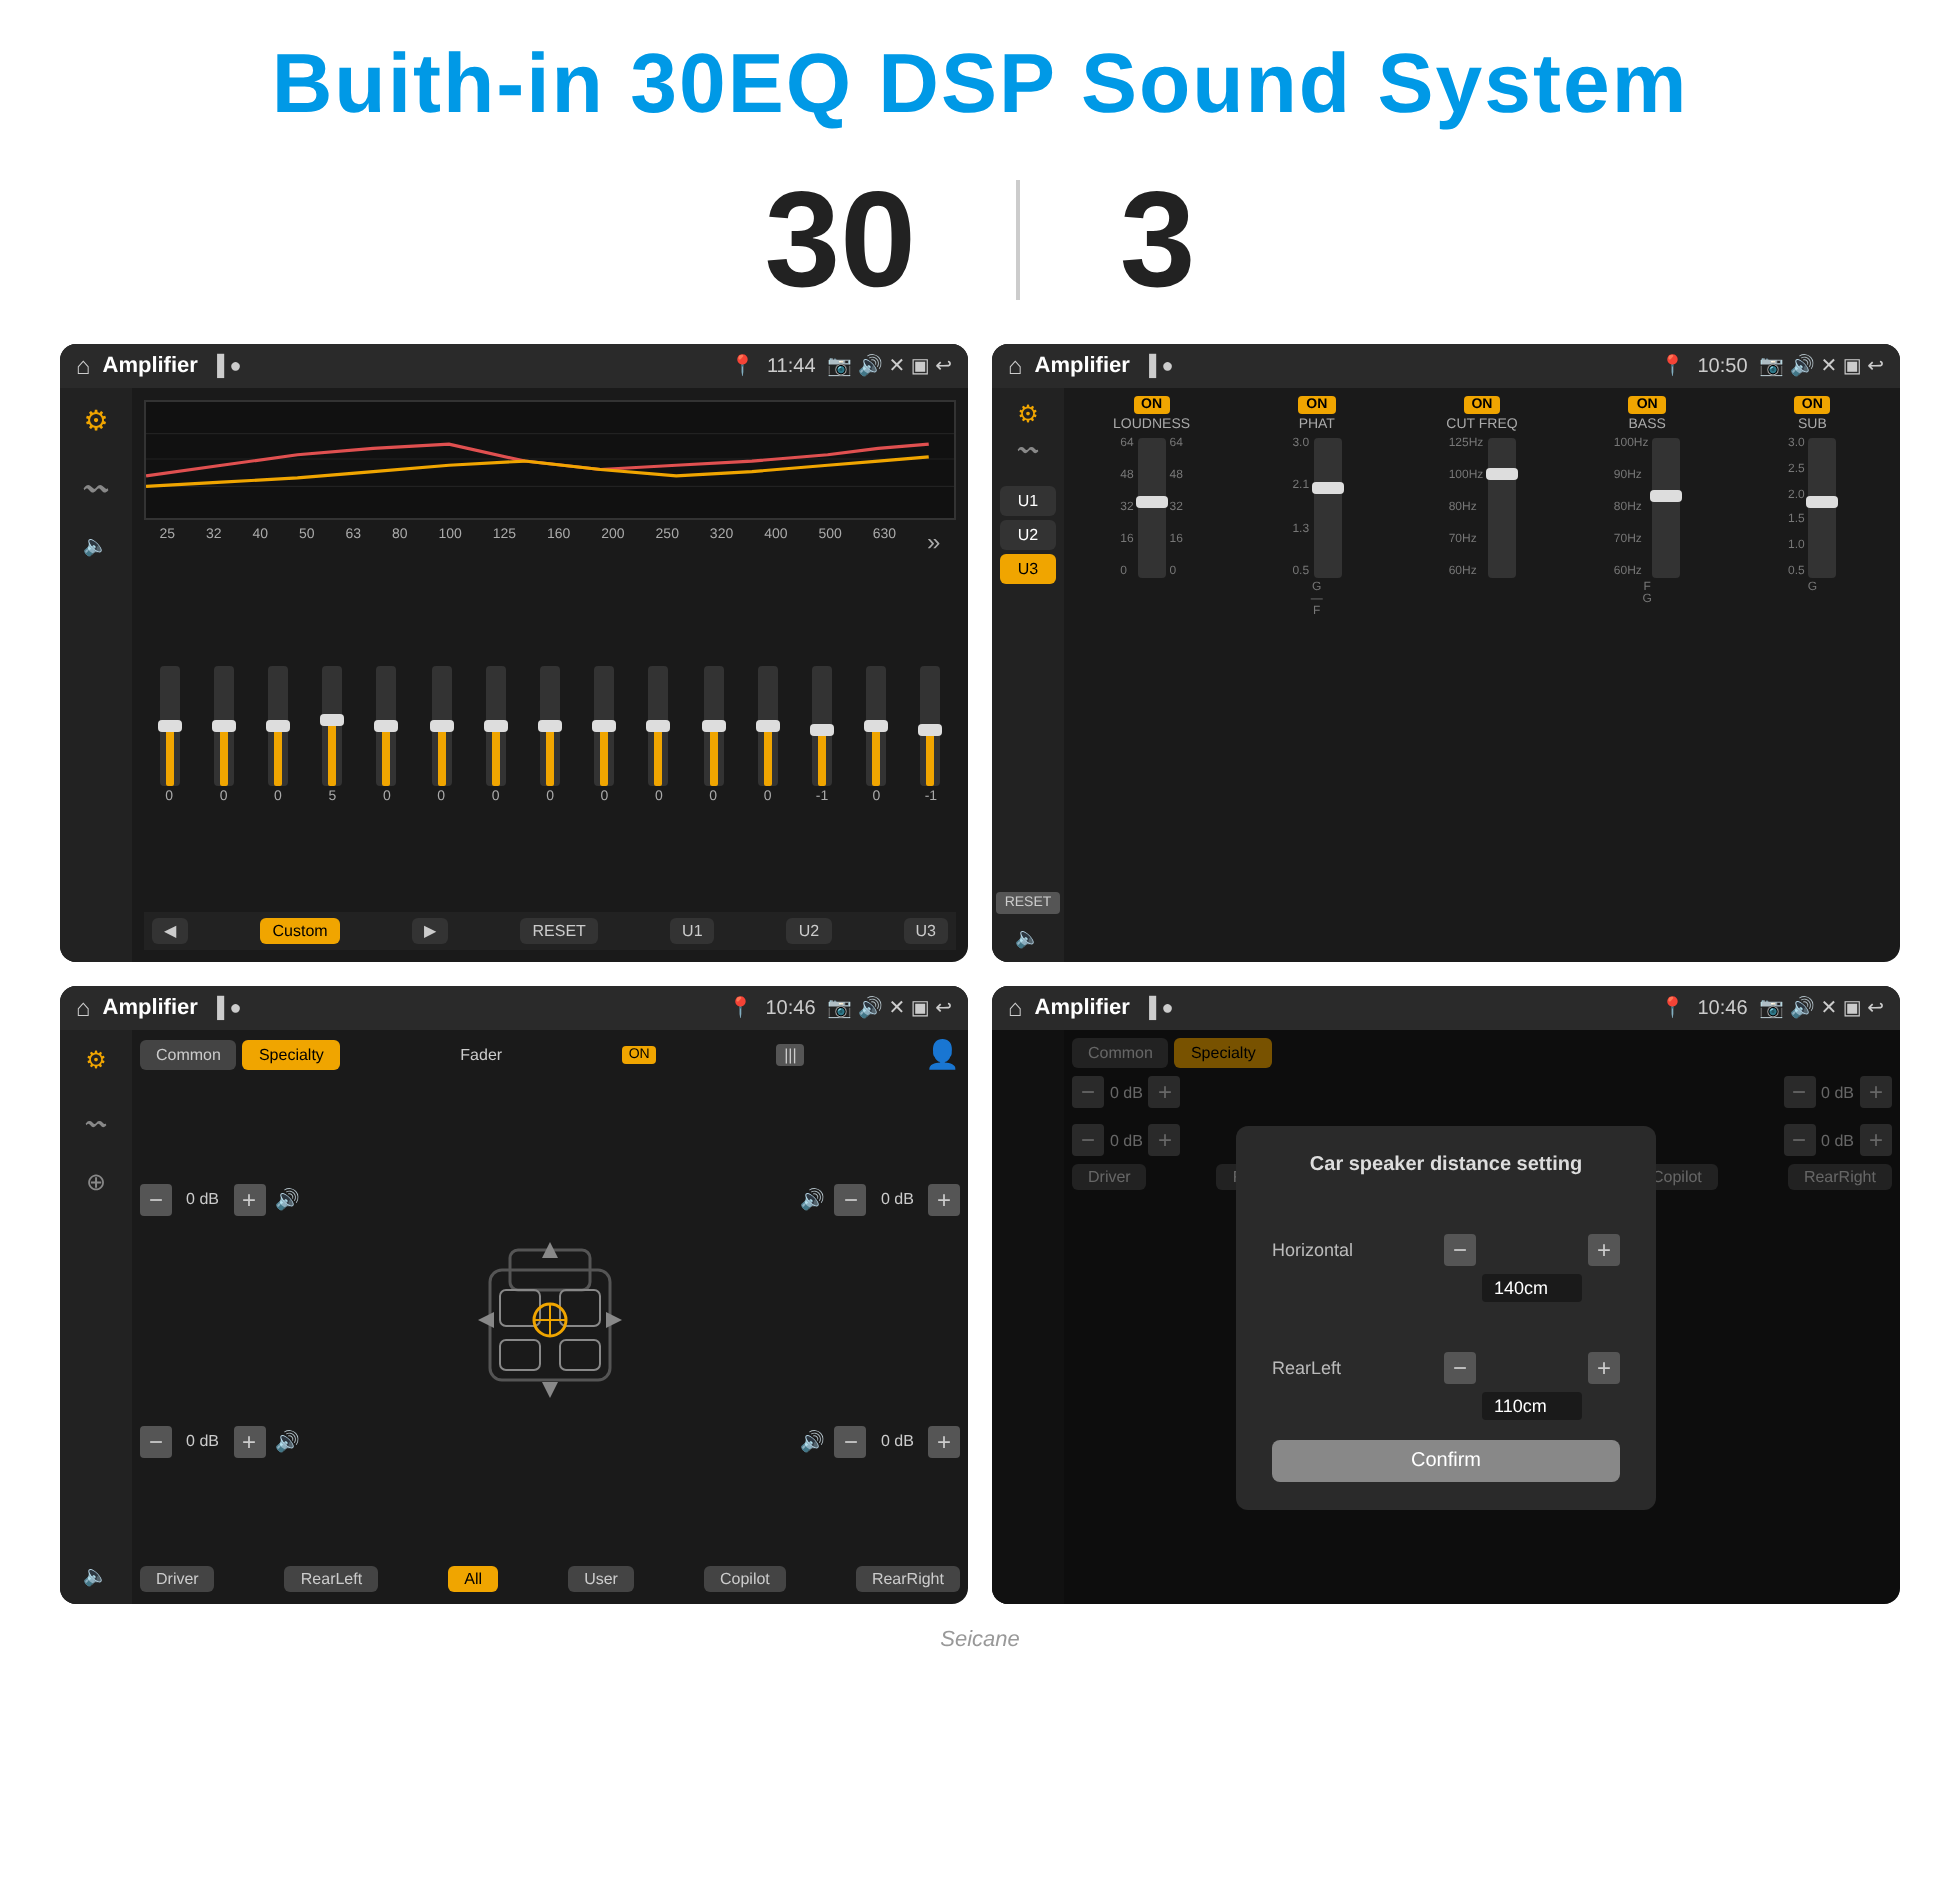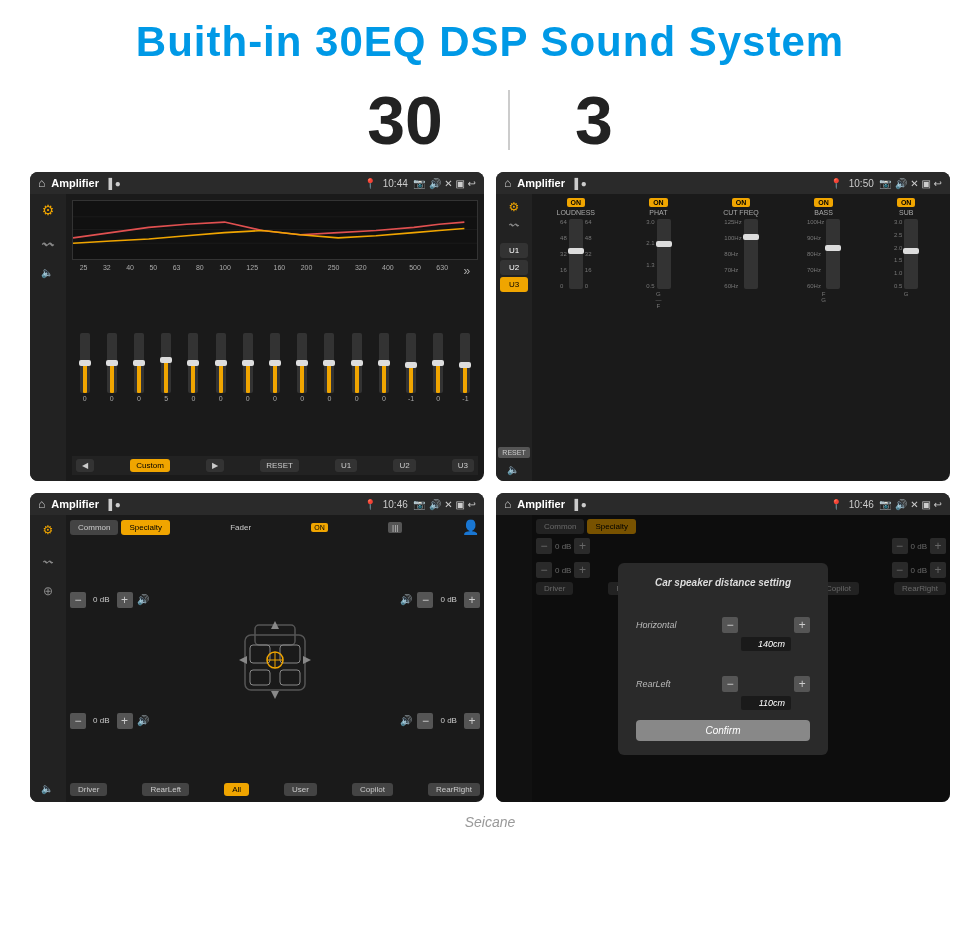--- a/index.html
+++ b/index.html
@@ -21,21 +21,21 @@
       font-weight: 900;
       color: #0099e6;
       letter-spacing: 1px;
     }
 
     
     .stats-row {
       display: flex;
       justify-content: center;
       align-items: center;
-      gap: 15px;
+      gap: 0;
       padding: 10px 0 18px;
     }
     .stat-item {
       display: flex;
       align-items: center;
       gap: 10px;
       padding: 0 50px;
     }
     .stat-number {
       font-size: 68px;
@@ -362,21 +362,20 @@
       position: relative;
     }
     .modal-overlay {
       position: absolute;
       inset: 0;
       background: rgba(0,0,0,0.5);
       display: flex;
       align-items: center;
       justify-content: center;
       z-index: 10;
-      font-style: italic;
     }
     .modal-dialog {
       background: #2a2a2a;
       border-radius: 6px;
       padding: 14px 18px;
       width: 210px;
     }
     .modal-title {
       color: #ddd;
       font-size: 10px;
@@ -407,40 +406,40 @@
       font-size: 12px;
       border-radius: 2px;
     }
     .modal-val {
       background: #1a1a1a;
       color: #fff;
       font-size: 9px;
       padding: 2px 6px;
       border-radius: 2px;
       min-width: 50px;
-      text-align: right;
+      text-align: left;
       margin-top: 37px;
     }
     .modal-confirm-btn {
       background: #888;
       color: #fff;
       font-size: 10px;
       padding: 5px 20px;
       border-radius: 4px;
       display: block;
       margin: 10px auto 0;
       text-align: center;
       cursor: pointer;
     }
 
     
     .watermark {
       text-align: center;
       color: #999;
-      font-size: 14px;
+      font-size: 11px;
       padding: 2px 0;
       font-style: italic;
     }
   </style>
 </head>
 <body>
 
 <div class="header">
   <h1>Buith-in 30EQ DSP Sound System</h1>
 </div>
@@ -459,21 +458,21 @@
 
   <div class="screen eq-screen">
     <div class="status-bar">
       <div class="status-left">
         <span class="home-icon">⌂</span>
         <span class="app-title">Amplifier</span>
         <span>▐ ●</span>
       </div>
       <div class="status-right">
         <span>📍</span>
-        <span>10:44</span>
+        <span>11:44</span>
         <span>📷 🔊 ✕ ▣ ↩</span>
       </div>
     </div>
     <div class="screen-content">
       <div class="eq-sidebar">
         <span class="eq-sidebar-icon">⚙</span>
         <span class="eq-sidebar-icon" style="color:#888;font-size:12px;">〰</span>
         <span class="eq-sidebar-icon" style="color:#888;font-size:10px;">🔈</span>
       </div>
       <div class="eq-main">

